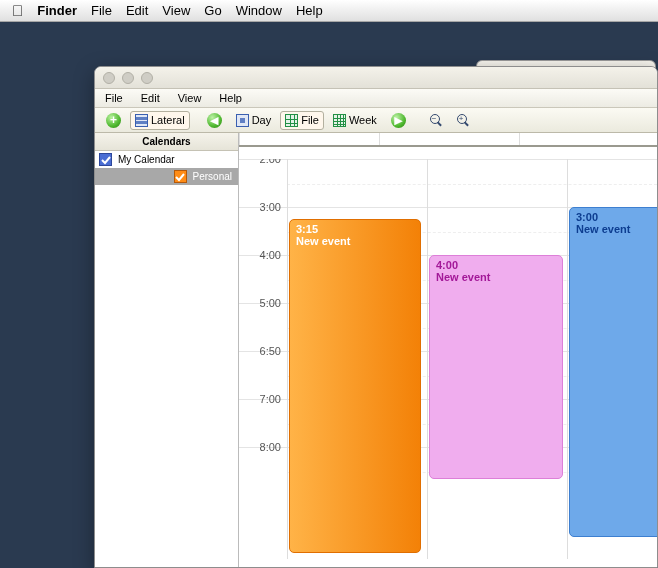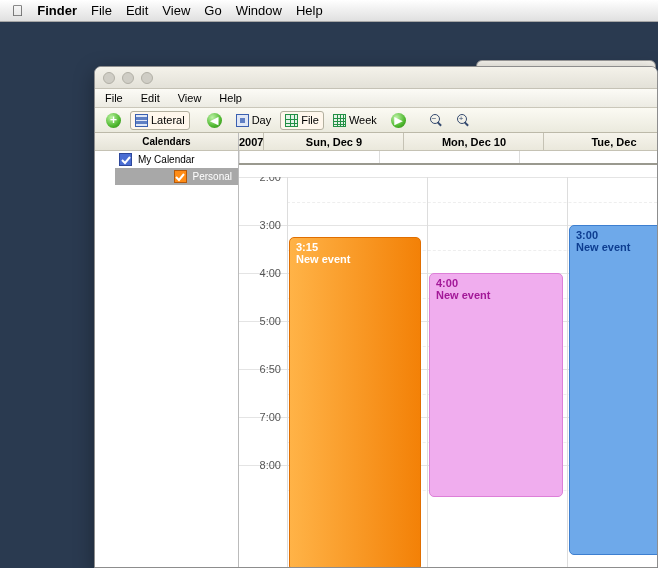--- a/index.html
+++ b/index.html
@@ -89,21 +89,21 @@
   .sidebar {
     width: 144px; background:#fff; border-right:1px solid #bbb;
     font-size: 10px;
   }
   .sidebar-header {
     height: 18px; background: linear-gradient(to bottom,#f5f3eb,#e6e4d8);
     border-bottom:1px solid #c5c2b4;
     text-align:center; font-weight:bold; line-height:18px;
   }
   .cal-list-item {
-    display:flex; align-items:center; gap:6px; height:17px; padding:0 6px 0 4px;margin-left:20px;
+    display:flex; align-items:center; gap:6px; height:17px; padding:0 6px 0 4px;
   }
   .cal-list-item.selected { background:#a8a8a8; color:#fff;justify-content:flex-end; }
   .calchk { width:13px; height:13px; border:1px solid #666; background:#fff; display:flex; align-items:center; justify-content:center; }
   .calchk.blue    { background:#4a6dd3; border-color:#2d479b; }
   .calchk.orange  { background:#ff8c16; border-color:#b4590a; }
   .calchk.magenta { background:#e14fd1; border-color:#9a2c8d; }
   .calchk svg { width:10px; height:10px; }
 
   
   .gridwrap { flex:1; overflow:hidden; font-size:11px; position:relative; }
@@ -227,26 +227,20 @@
         <span class="calchk orange">
             <svg viewBox="0 0 10 10">
               <path d="M1 5 L4 8 L9 2" stroke="#fff" stroke-width="2" fill="none"></path>
             </svg>
           </span>
         <span>Personal</span>
       </div>
     </div>
 
     <div class="gridwrap">
-      <div class="col-head-row">
-        <div class="corner-year">2007</div>
-        <div class="day-head">Sun, Dec 9</div>
-        <div class="day-head">Mon, Dec 10</div>
-        <div class="day-head">Tue, Dec</div>
-      </div>
       <div class="allday-row">
         <div class="spacer"></div>
           <div class="cell"></div>
           <div class="cell"></div>
           <div class="cell"></div>
       </div>
 
       <div class="grid-body">
         <div class="grid-rows">
 

